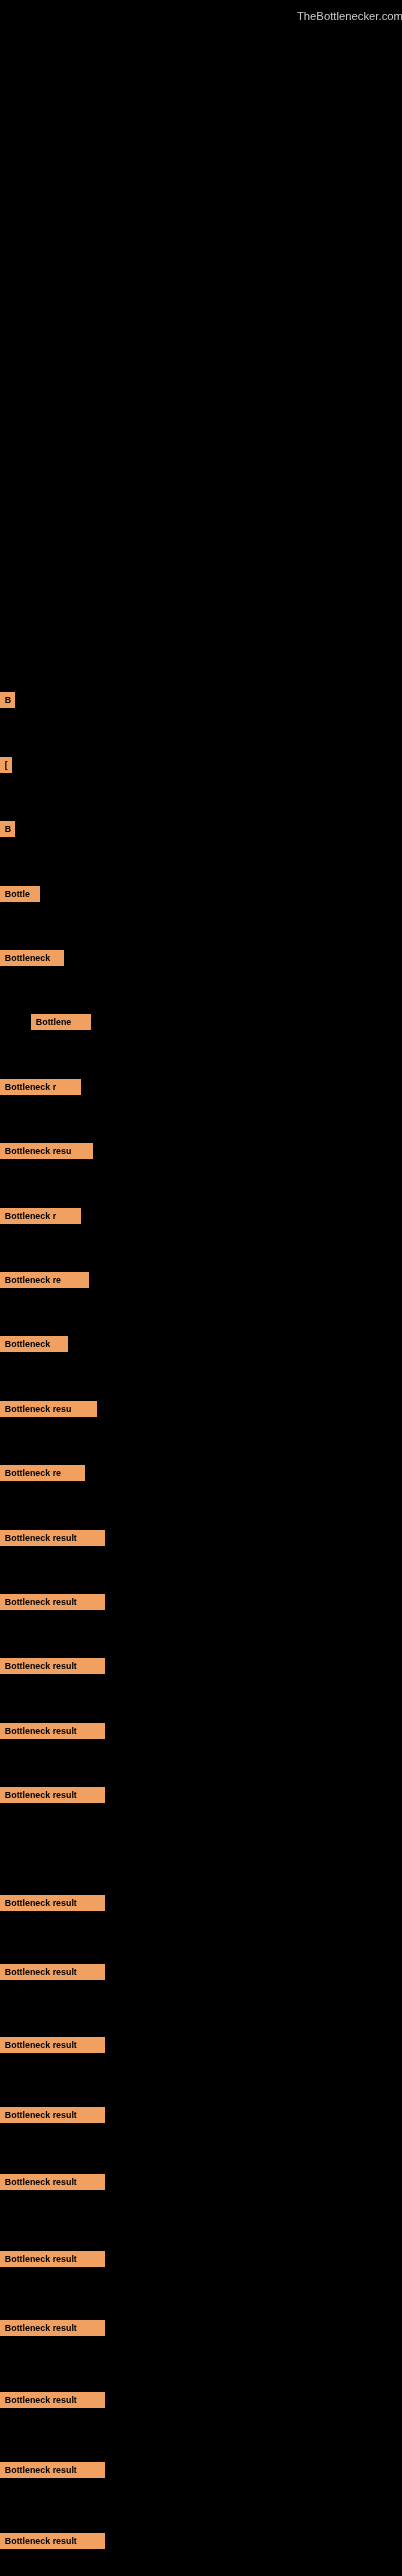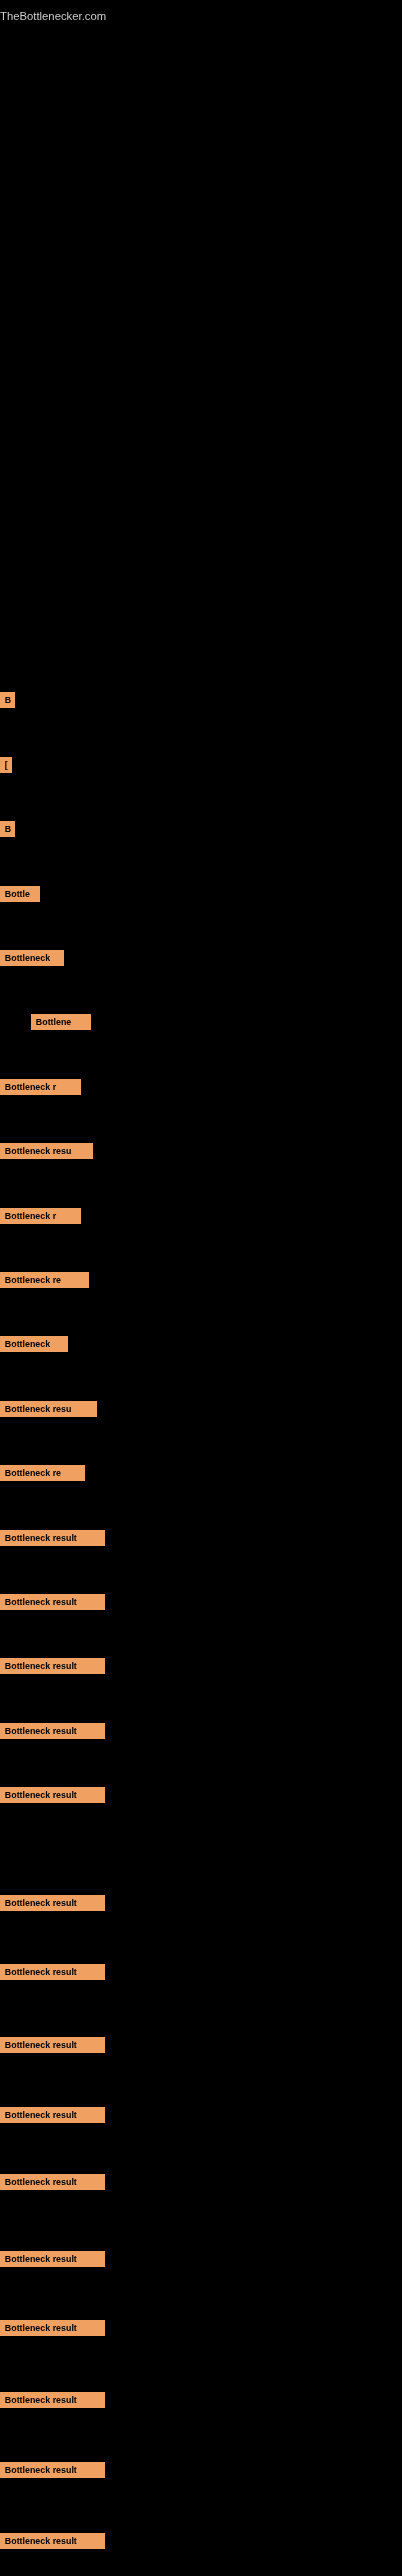--- a/index.html
+++ b/index.html
@@ -10,21 +10,21 @@
     body {
       background-color: #000000;
       width: 403px;
       min-height: 2576px;
       font-family: Arial, sans-serif;
       position: relative;
     }
     .site-title {
       color: #cccccc;
       font-size: 11.3px;
-      text-align: left;
+      text-align: right;
       padding: 6.4px 0;
       position: absolute;
       top: 4px;
       left: 0;
       right: 0;
     }
     .bottleneck-label {
       background-color: #f0a060;
       color: #000000;
       font-size: 8.9px;

